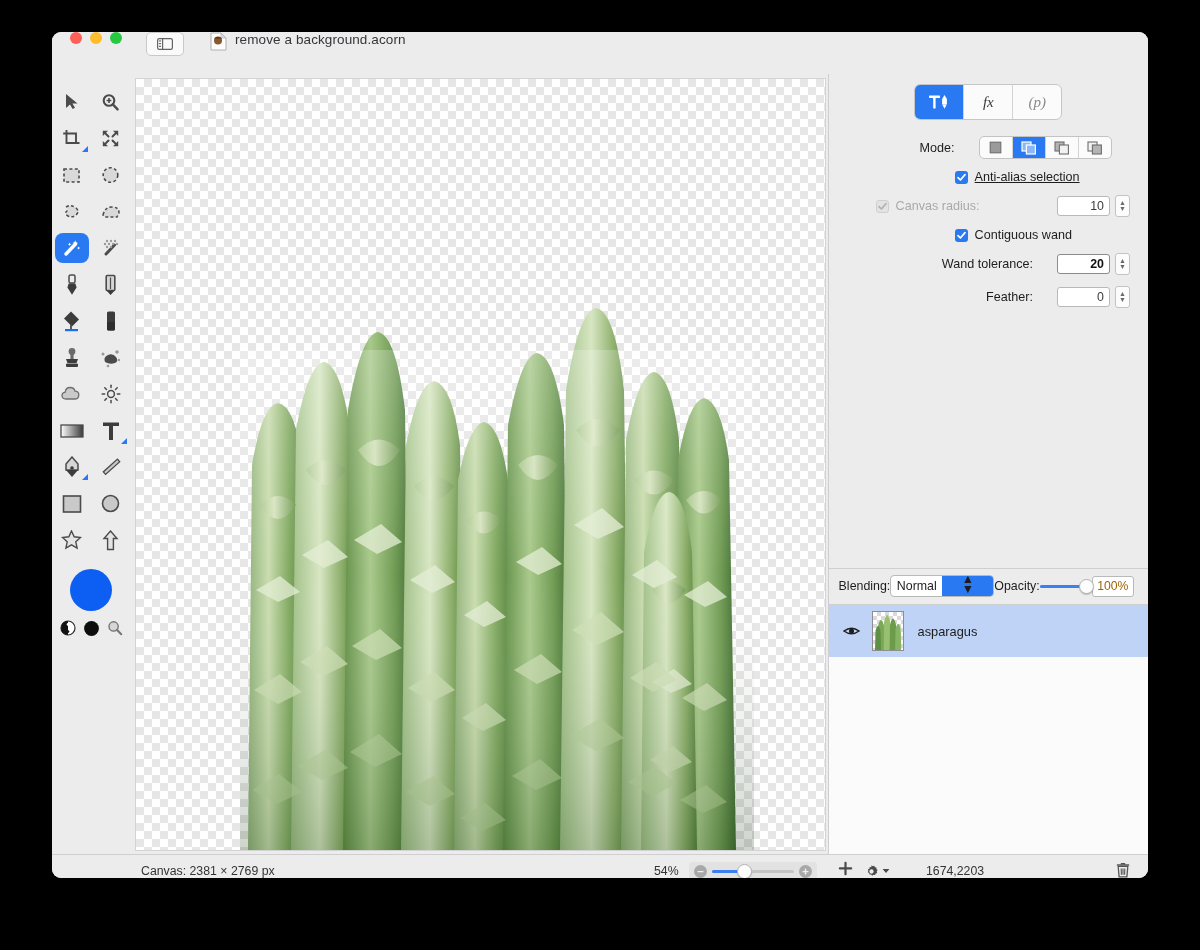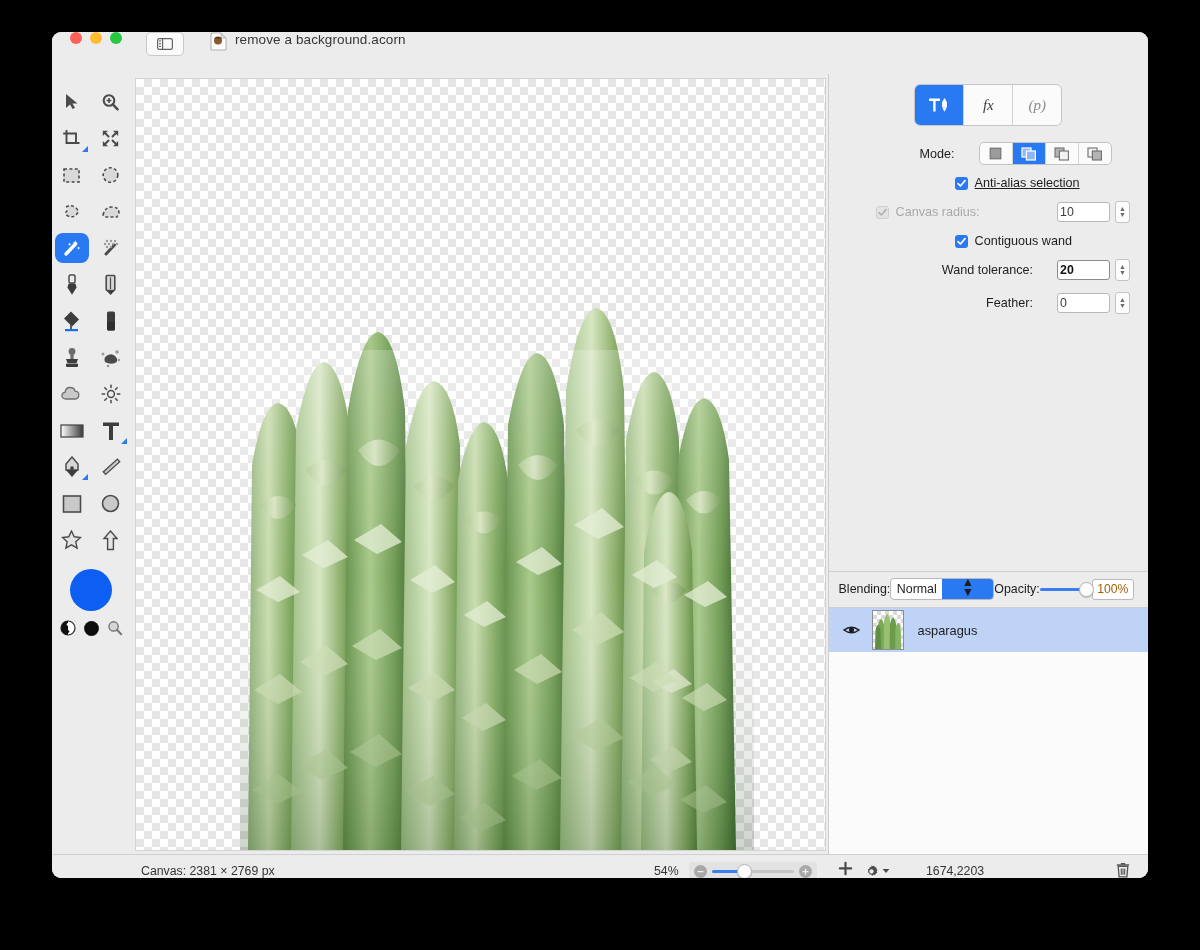--- a/index.html
+++ b/index.html
@@ -30,49 +30,49 @@
   .canvas{position:relative;width:691px;height:773px;background-color:#fff;
     background-image:
       linear-gradient(45deg,#e6e6e6 25%,transparent 25%,transparent 75%,#e6e6e6 75%),
       linear-gradient(45deg,#e6e6e6 25%,transparent 25%,transparent 75%,#e6e6e6 75%);
     background-size:16px 16px;background-position:0 0,8px 8px;border:1px solid #d3d3d3;box-sizing:border-box;overflow:hidden;}
   .asparagus{position:absolute;left:104px;bottom:0;width:514px;height:560px;}
   
   .inspector{width:322px;background:#ececec;border-left:1px solid #cfcfcf;box-sizing:border-box;display:flex;flex-direction:column;}
   .tabbar{display:flex;justify-content:center;padding:10px 0 6px;}
   .seg{display:flex;border:1px solid #c6c6c6;border-radius:6px;overflow:hidden;background:#fbfbfb;}
-  .seg>div{width:48px;height:40px;display:flex;align-items:center;justify-content:center;border-right:1px solid #d3d3d3;font-size:14px;color:#3a3a3c;}
+  .seg>div{width:48px;height:34px;display:flex;align-items:center;justify-content:center;border-right:1px solid #d3d3d3;font-size:14px;color:#3a3a3c;}
   .seg>div:last-child{border-right:none;}
   .seg>div.on{background:#2979f2;color:#fff;}
   .opts{padding:10px 18px 0 14px;font-size:12.6px;color:#1d1d1f;}
   .orow{display:flex;align-items:center;margin-bottom:11px;}
   .olabel{width:112px;text-align:right;padding-right:24px;color:#1d1d1f;}
   .modeseg{display:flex;border:1px solid #c3c3c3;border-radius:5px;overflow:hidden;background:#fbfbfb;}
   .modeseg>div{width:32px;height:21px;display:flex;align-items:center;justify-content:center;border-right:1px solid #d3d3d3;}
   .modeseg>div:last-child{border-right:none;}
   .modeseg>div.on{background:#2979f2;}
   .chk{width:13px;height:13px;border-radius:3px;background:#2979f2;display:inline-flex;align-items:center;justify-content:center;margin-right:7px;flex:none;}
   .chk.dis{background:#e3e3e3;border:1px solid #cfcfcf;box-sizing:border-box;}
-  .numfield{width:44px;height:18px;background:#fff;border:1px solid #b9b9b9;border-radius:3px;padding:0 5px 0 2px;font-size:12.4px;line-height:18px;color:#3c3c3c;box-sizing:content-box;}
+  .numfield{width:44px;height:18px;background:#fff;border:1px solid #b9b9b9;border-radius:3px;text-align:right;padding:0 5px 0 2px;font-size:12.4px;line-height:18px;color:#3c3c3c;box-sizing:content-box;}
   .numfield.focus{border-color:#8c8c8c;color:#111;font-weight:600;}
   .stepper{width:13px;height:20px;margin-left:5px;border:1px solid #c3c3c3;border-radius:3px;background:#fcfcfc;display:flex;flex-direction:column;align-items:center;justify-content:center;color:#6a6a6a;font-size:7px;line-height:6px;}
   .muted{color:#a9a9a9;}
   .spacer{flex:1;}
   
   .blendbar{display:flex;align-items:center;padding:6px 8px 7px 10px;font-size:12.4px;color:#1d1d1f;border-top:1px solid #cfcfcf;background:#ececec;}
   .combo{display:flex;align-items:center;background:#fff;border:1px solid #b9b9b9;border-radius:4px;height:20px;width:102px;position:relative;}
   .combo span{flex:1;text-align:center;font-size:12.4px;color:#1d1d1f;}
   .combo .arrows{width:18px;height:100%;background:#2979f2;border-radius:0 3px 3px 0;color:#fff;display:flex;flex-direction:column;align-items:center;justify-content:center;font-size:8px;line-height:7px;}
   .slider{position:relative;width:52px;height:14px;display:flex;align-items:center;}
   .track{position:absolute;left:0;right:0;height:3px;border-radius:2px;background:#c5c5c5;}
   .fill{position:absolute;left:0;height:3px;border-radius:2px;background:#3b7ff0;}
   .knob{position:absolute;width:13px;height:13px;border-radius:50%;background:#fdfdfd;border:1px solid #b4b4b4;box-shadow:0 1px 1px rgba(0,0,0,.2);}
   .pctfield{width:40px;height:19px;background:#fff;border:1px solid #b9b9b9;border-radius:3px;font-size:12.2px;line-height:19px;text-align:center;color:#a16207;}
   .layers{flex:1;background:#fbfbfb;border-top:1px solid #cfcfcf;}
-  .layer-row{display:flex;align-items:center;height:44px;background:#bed3f5;padding-left:14px;}
+  .layer-row{display:flex;align-items:center;height:52px;background:#bed3f5;padding-left:14px;}
   .thumb{width:30px;height:38px;margin-left:12px;border:1px solid #8e8e8e;background-color:#fff;
     background-image:
       linear-gradient(45deg,#dadada 25%,transparent 25%,transparent 75%,#dadada 75%),
       linear-gradient(45deg,#dadada 25%,transparent 25%,transparent 75%,#dadada 75%);
     background-size:8px 8px;background-position:0 0,4px 4px;position:relative;overflow:hidden;}
   .layer-name{margin-left:14px;font-size:12.8px;color:#1d1d1f;}
   
   .statusbar{height:32px;background:#ececec;border-top:1px solid #cfcfcf;display:flex;align-items:center;font-size:12.3px;color:#333;position:relative;}
   .canvas-size{margin-left:89px;}
   .zoompct{position:absolute;left:602px;}

